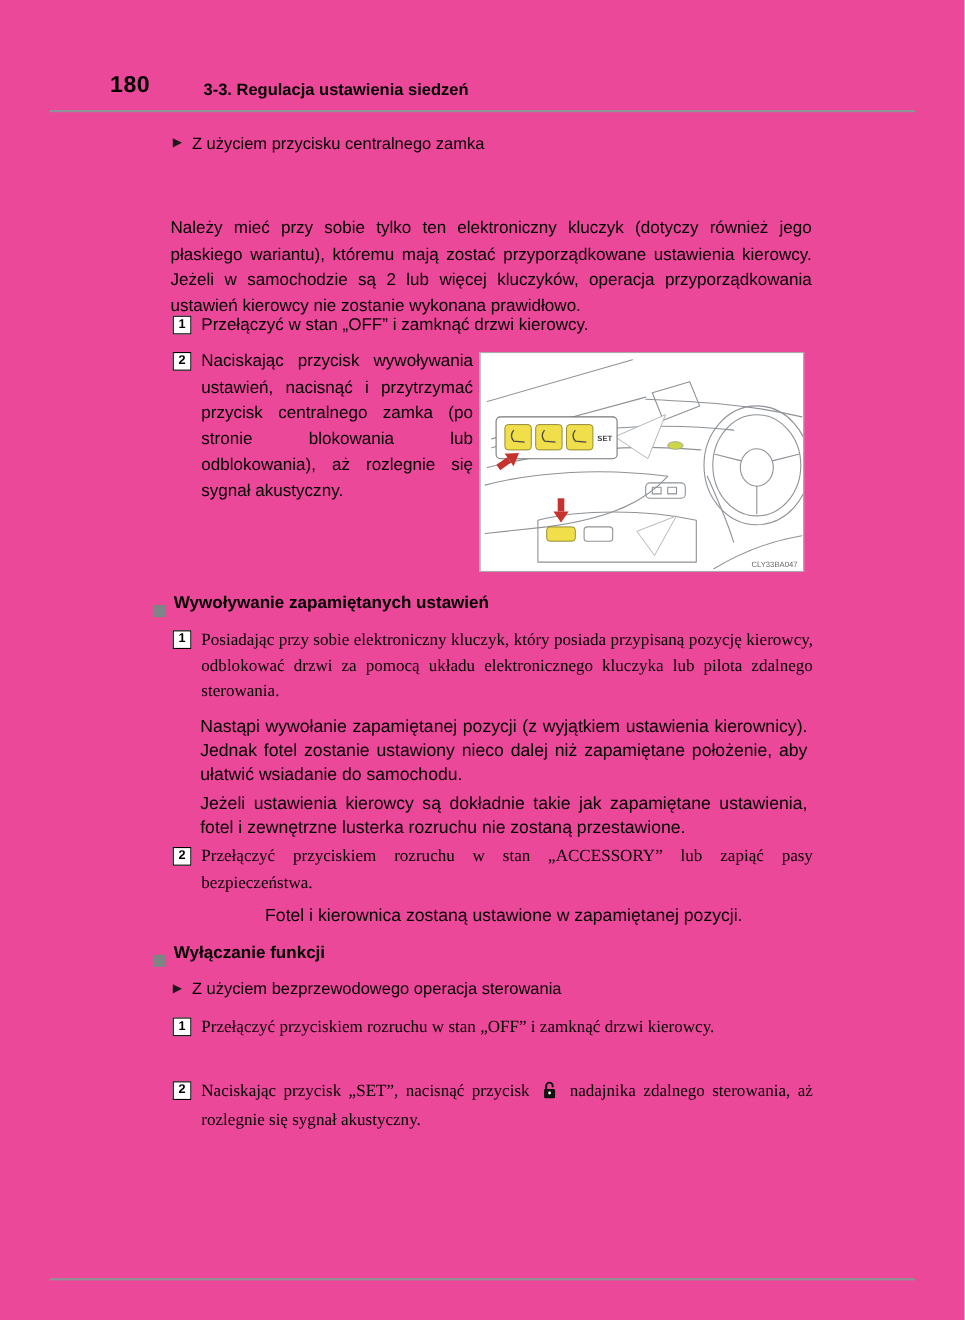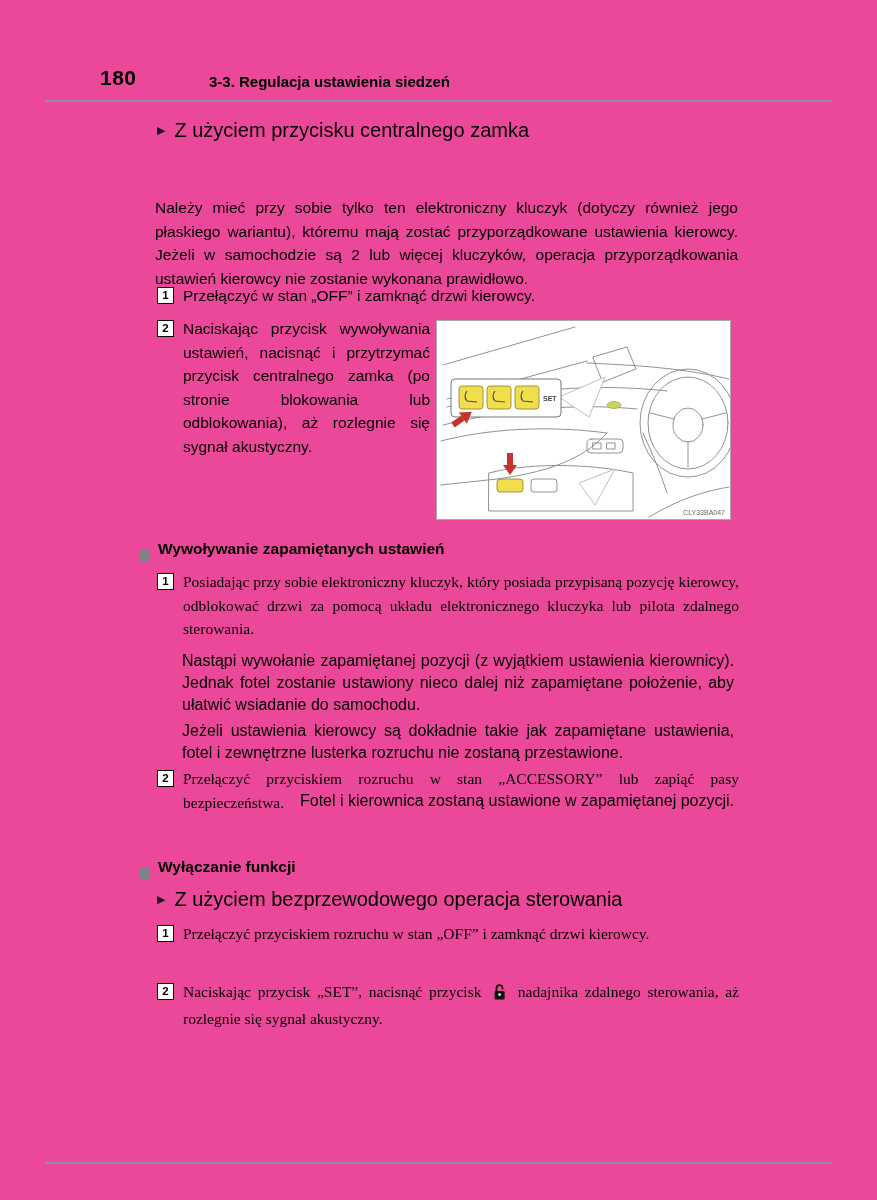--- a/index.html
+++ b/index.html
@@ -9,28 +9,28 @@
     font-family:"Liberation Sans", sans-serif;
     color:#000;
   }
   .page { position:relative; width:877px; height:1200px; background:#ec4899; overflow:hidden; }
 
   .rule { position:absolute; left:45px; width:787px; height:2px; background:#8f9397; }
   .rule-top { top:100px; }
   .rule-bottom { top:1162px; }
 
   .hdr-num { position:absolute; left:100px; top:66px; font-size:21px; font-weight:bold; letter-spacing:0.5px; }
-  .hdr-title { position:absolute; left:185px; top:73px; font-size:15px; font-weight:bold;margin-left:24px; }
+  .hdr-title { position:absolute; left:185px; top:73px; font-size:15px; font-weight:bold; }
 
   .body-text { font-size:15.5px; line-height:23.5px; }
   .small-text { font-size:16px; line-height:22px; }
 
   .pointer-row { position:absolute; display:flex; align-items:flex-start; }
   .pointer-glyph { font-size:11px; line-height:23.5px; margin-right:9px; color:#1a1a1a; flex:none; }
-  .pointer-label { font-size:20px; line-height:23.5px; }
+  .pointer-label { font-size:15px; line-height:23.5px; }
 
   .para { position:absolute; text-align:justify; }
 
   .step-row { position:absolute; display:flex; align-items:flex-start; }
   .step-num {
     flex:none; width:17px; height:17px; margin-top:3px; margin-right:9px;
     border:1.5px solid #000; background:#fff;
     font-size:11.5px; font-weight:bold; line-height:1;
     display:flex; align-items:center; justify-content:center;
   }
@@ -154,21 +154,21 @@
   </div>
 
   <div class="note small-text" style="left:182px; top:650px;">Nastąpi wywołanie zapamiętanej pozycji (z wyjątkiem ustawienia kierownicy). Jednak fotel zostanie ustawiony nieco dalej niż zapamiętane położenie, aby ułatwić wsiadanie do samochodu.</div>
   <div class="note small-text" style="left:182px; top:720px;">Jeżeli ustawienia kierowcy są dokładnie takie jak zapamiętane ustawienia, fotel i zewnętrzne lusterka rozruchu nie zostaną przestawione.</div>
 
   <div class="step-row" style="left:157px; top:767px;">
     <div class="step-num">2</div>
     <div class="step-text wide body-text">Przełączyć przyciskiem rozruchu w stan „ACCESSORY” lub zapiąć pasy bezpieczeństwa.</div>
   </div>
 
-  <div class="note small-text" style="left:182px; top:790px; text-align:right;">Fotel i kierownica zostaną ustawione w zapamiętanej pozycji.</div>
+  <div class="note small-text" style="left:182px; top:822px; text-align:center;">Fotel i kierownica zostaną ustawione w zapamiętanej pozycji.</div>
 
   <div class="section-row" style="left:139px; top:855px;">
     <div class="section-square"></div>
     <div class="section-label">Wyłączanie funkcji</div>
   </div>
 
   <div class="pointer-row" style="left:157px; top:888px;">
     <span class="pointer-glyph">▶</span>
     <span class="pointer-label">Z użyciem bezprzewodowego operacja sterowania</span>
   </div>

